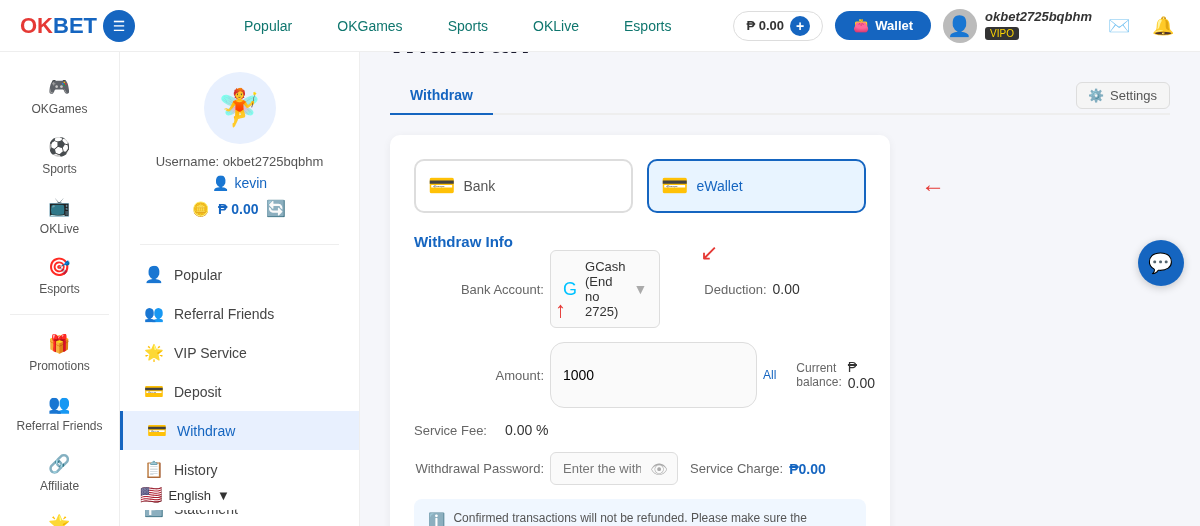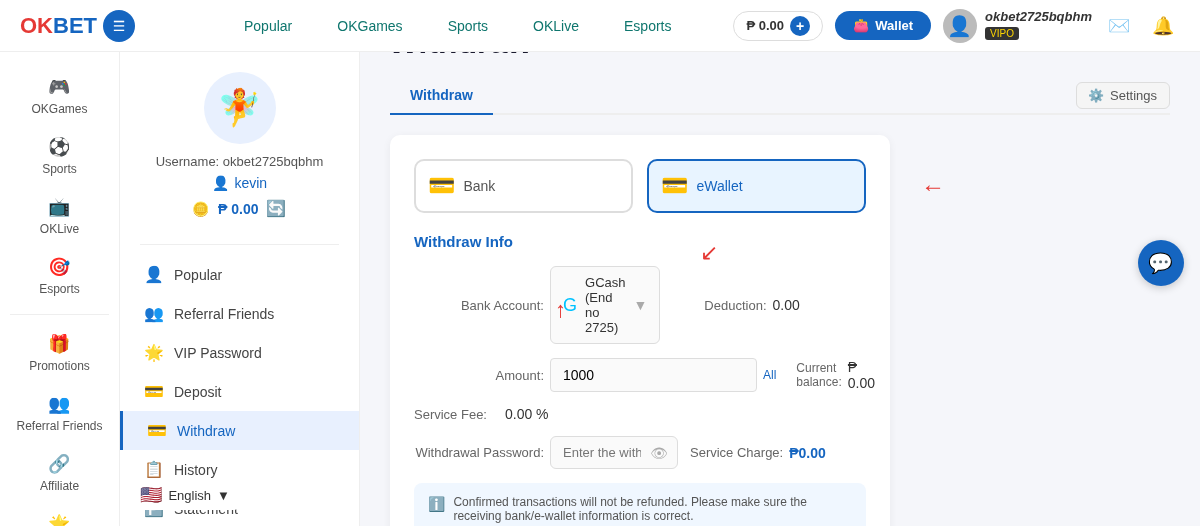--- a/index.html
+++ b/index.html
@@ -102,24 +102,24 @@
 
     .payment-methods { display: flex; gap: 14px; margin-bottom: 20px; }
     .payment-btn {
       flex: 1; border: 2px solid #ddd; border-radius: 10px; padding: 12px;
       display: flex; align-items: center; gap: 8px; cursor: pointer;
       font-size: 14px; background: #fff; color: #555;
     }
     .payment-btn.active { border-color: #1565c0; background: #e8f4ff; color: #1565c0; }
     .payment-btn .pay-icon { font-size: 22px; }
 
-    .section-title { color: #1565c0; font-weight: 700; font-size: 15px; margin-bottom: 16px; }
+    .section-title { color: #1565c0; font-weight: 700; font-size: 15px; }
     .form-control {
-      flex: 1; border: 1px solid #ddd; border-radius: 4px;
-      padding: 8px 12px; font-size: 14px; outline: none; background: #fafafa;
+      flex: 1; border: 1px solid #ddd; border-radius: 14px;
+      padding: 24px 12px; font-size: 14px; outline: none; background: #fafafa;
     }
     .bank-select {
       flex: 1; display: flex; align-items: center; gap: 8px;
       border: 1px solid #ddd; border-radius: 6px; padding: 8px 12px;
       background: #fafafa; cursor: pointer;
     }
     .bank-logo { font-size: 18px; }
     .bank-name-text { flex: 1; font-size: 13px; }
     .dropdown-arrow { color: #aaa; }
     .all-link { color: #1565c0; font-size: 12px; cursor: pointer; }
@@ -260,21 +260,21 @@
   <div class="profile-menu-item">
     <span class="pm-icon">👤</span>
     <span>Popular</span>
   </div>
   <div class="profile-menu-item">
     <span class="pm-icon">👥</span>
     <span>Referral Friends</span>
   </div>
   <div class="profile-menu-item">
     <span class="pm-icon" style="color:#f59e0b;">🌟</span>
-    <span>VIP Password</span>
+    <span>VIP Service</span>
   </div>
   <div class="profile-menu-item">
     <span class="pm-icon">💳</span>
     <span>Deposit</span>
   </div>
   <div class="profile-menu-item active">
     <span class="pm-icon">💳</span>
     <span>Withdraw</span>
   </div>
   <div class="profile-menu-item">

